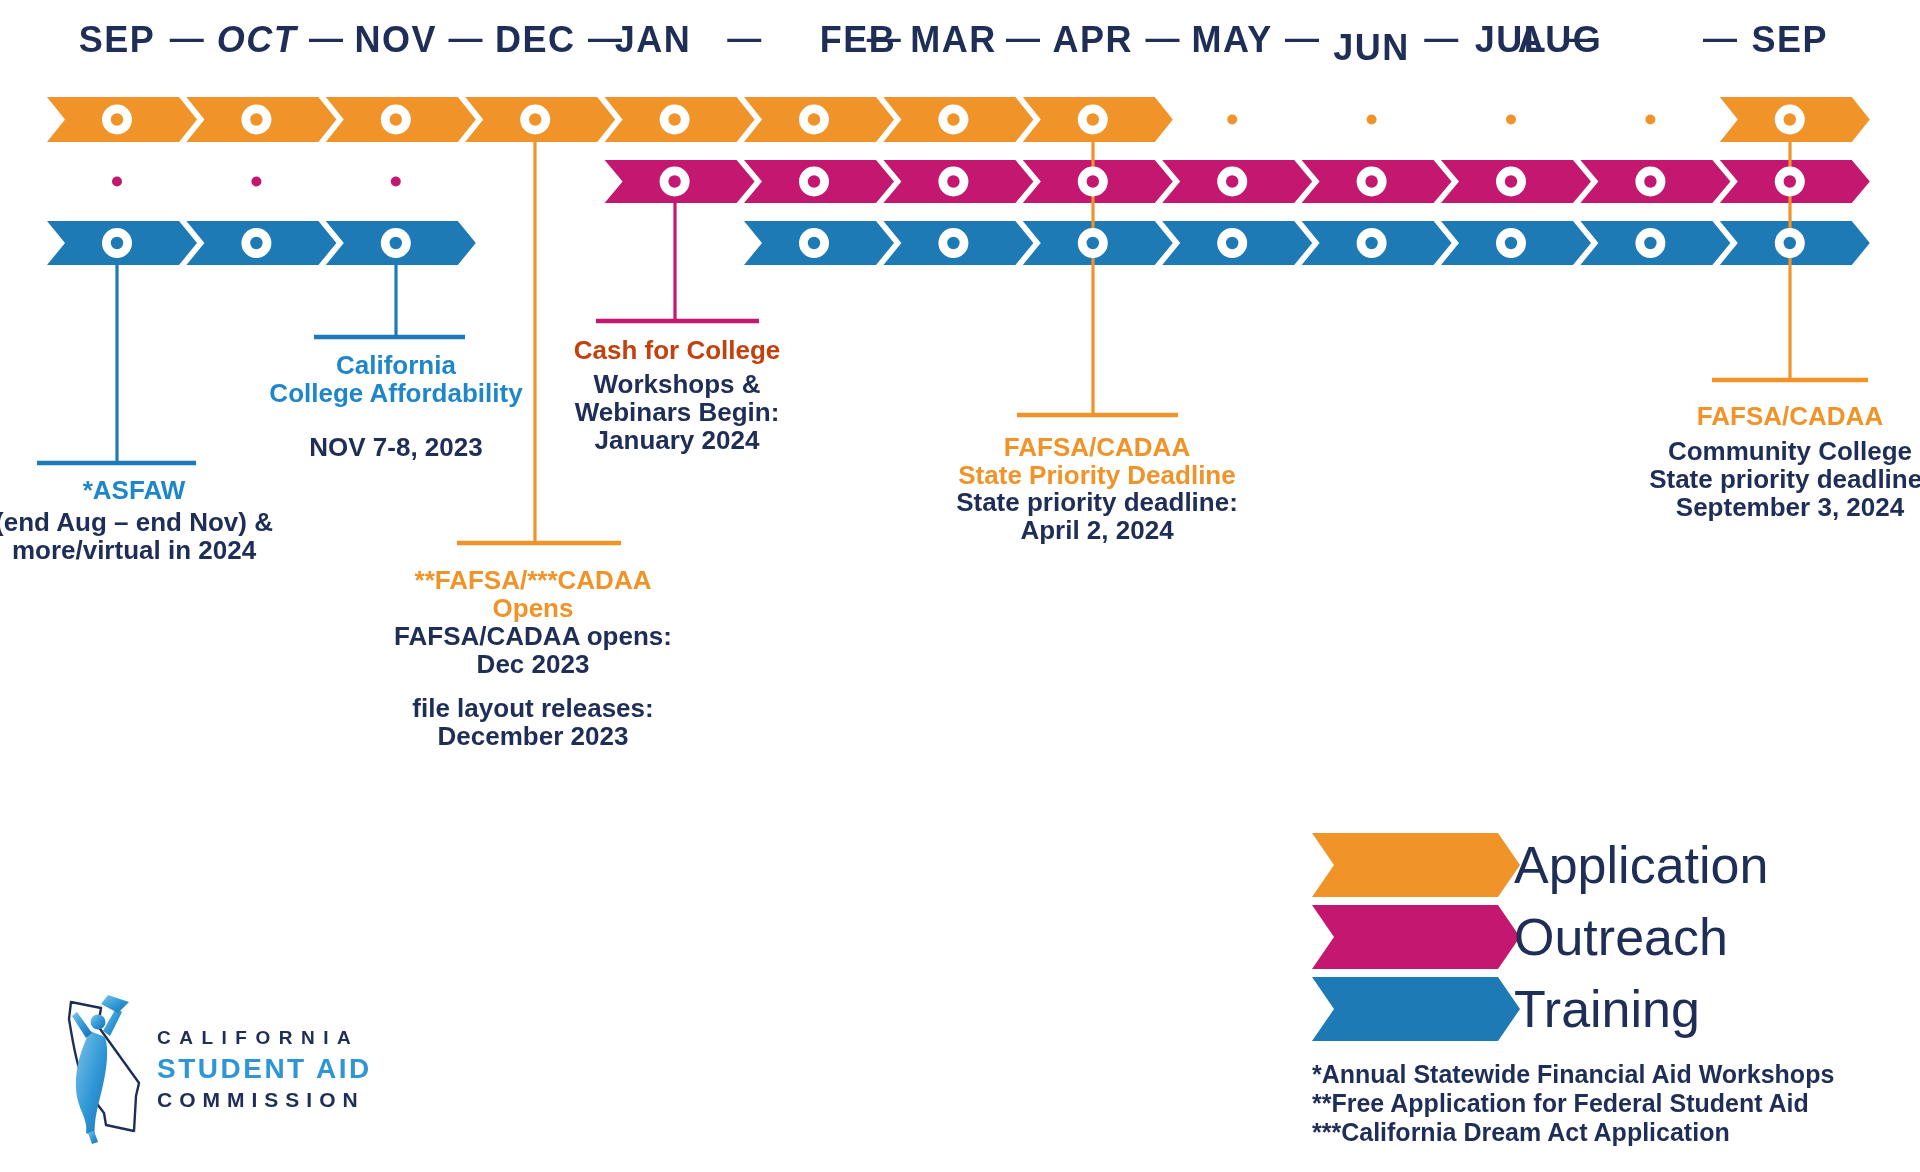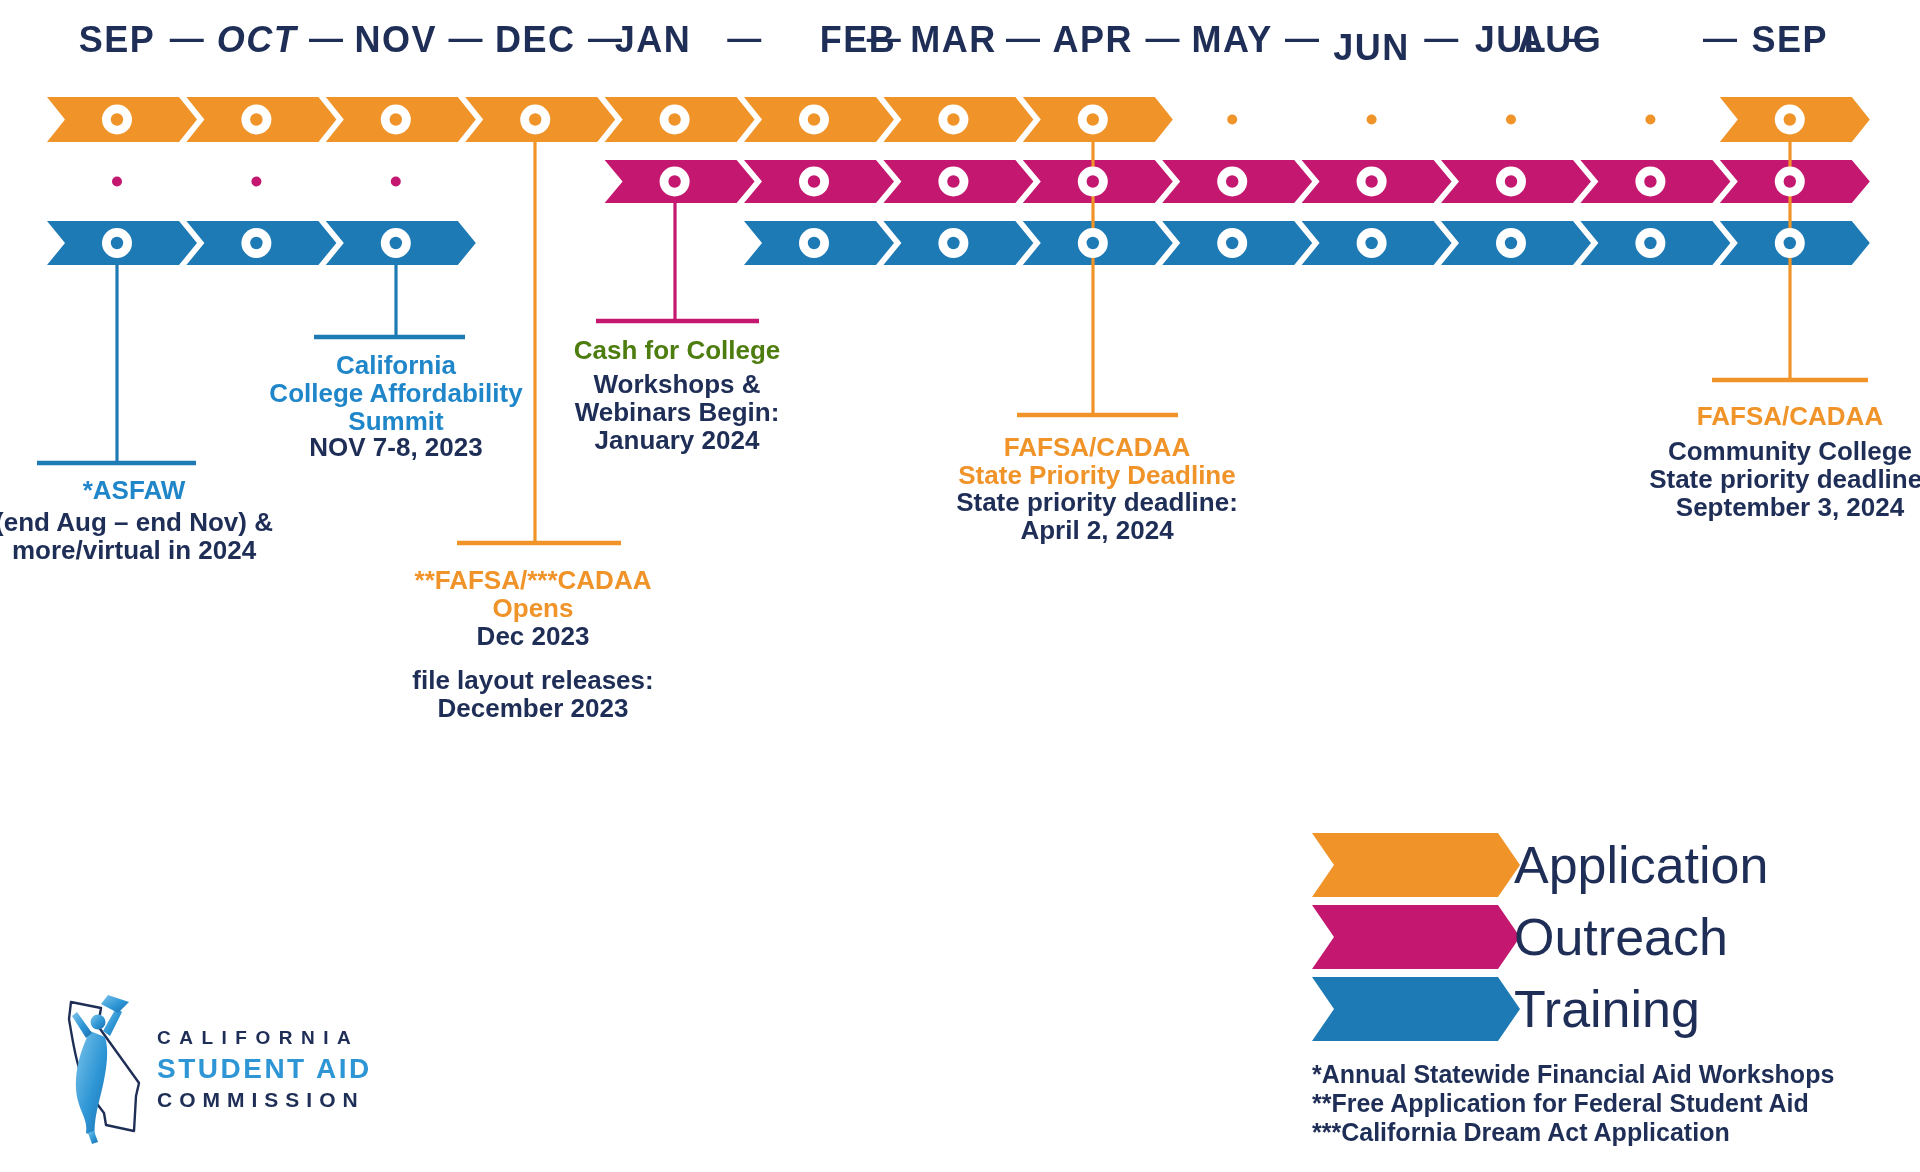--- a/index.html
+++ b/index.html
@@ -178,36 +178,36 @@
       <div class="co-text" style="left: 134px; top: 476px; color: rgb(31, 134, 201);">
         <div class="co-line">*ASFAW</div>
       </div>
       <div class="co-text" style="left: 134px; top: 508px; color: rgb(31, 46, 86);">
         <div class="co-line">(end Aug – end Nov) &amp;</div>
         <div class="co-line">more/virtual in 2024</div>
       </div>
       <div class="co-text" style="left: 396px; top: 351px; color: rgb(31, 134, 201);">
         <div class="co-line">California</div>
         <div class="co-line">College Affordability</div>
-        <div class="co-line">Summit</div>
       </div>
       <div class="co-text" style="left: 396px; top: 433px; color: rgb(31, 46, 86);">
         <div class="co-line">NOV 7-8, 2023</div>
       </div>
       <div class="co-text" style="left: 533px; top: 566px; color: rgb(240, 147, 41);">
         <div class="co-line">**FAFSA/***CADAA</div>
         <div class="co-line">Opens</div>
       </div>
       <div class="co-text" style="left: 533px; top: 622px; color: rgb(31, 46, 86);">
+        <div class="co-line">FAFSA/CADAA opens:</div>
         <div class="co-line">Dec 2023</div>
         <div class="co-gap"></div>
         <div class="co-line">file layout releases:</div>
         <div class="co-line">December 2023</div>
       </div>
-      <div class="co-text" style="left: 677px; top: 336px; color: #4d7c0f;">
+      <div class="co-text" style="left: 677px; top: 336px; color: #c2410c;">
         <div class="co-line">Cash for College</div>
       </div>
       <div class="co-text" style="left: 677px; top: 370px; color: rgb(31, 46, 86);">
         <div class="co-line">Workshops &amp;</div>
         <div class="co-line">Webinars Begin:</div>
         <div class="co-line">January 2024</div>
       </div>
       <div class="co-text" style="left: 1097px; top: 433px; color: rgb(240, 147, 41);">
         <div class="co-line">FAFSA/CADAA</div>
         <div class="co-line">State Priority Deadline</div>

